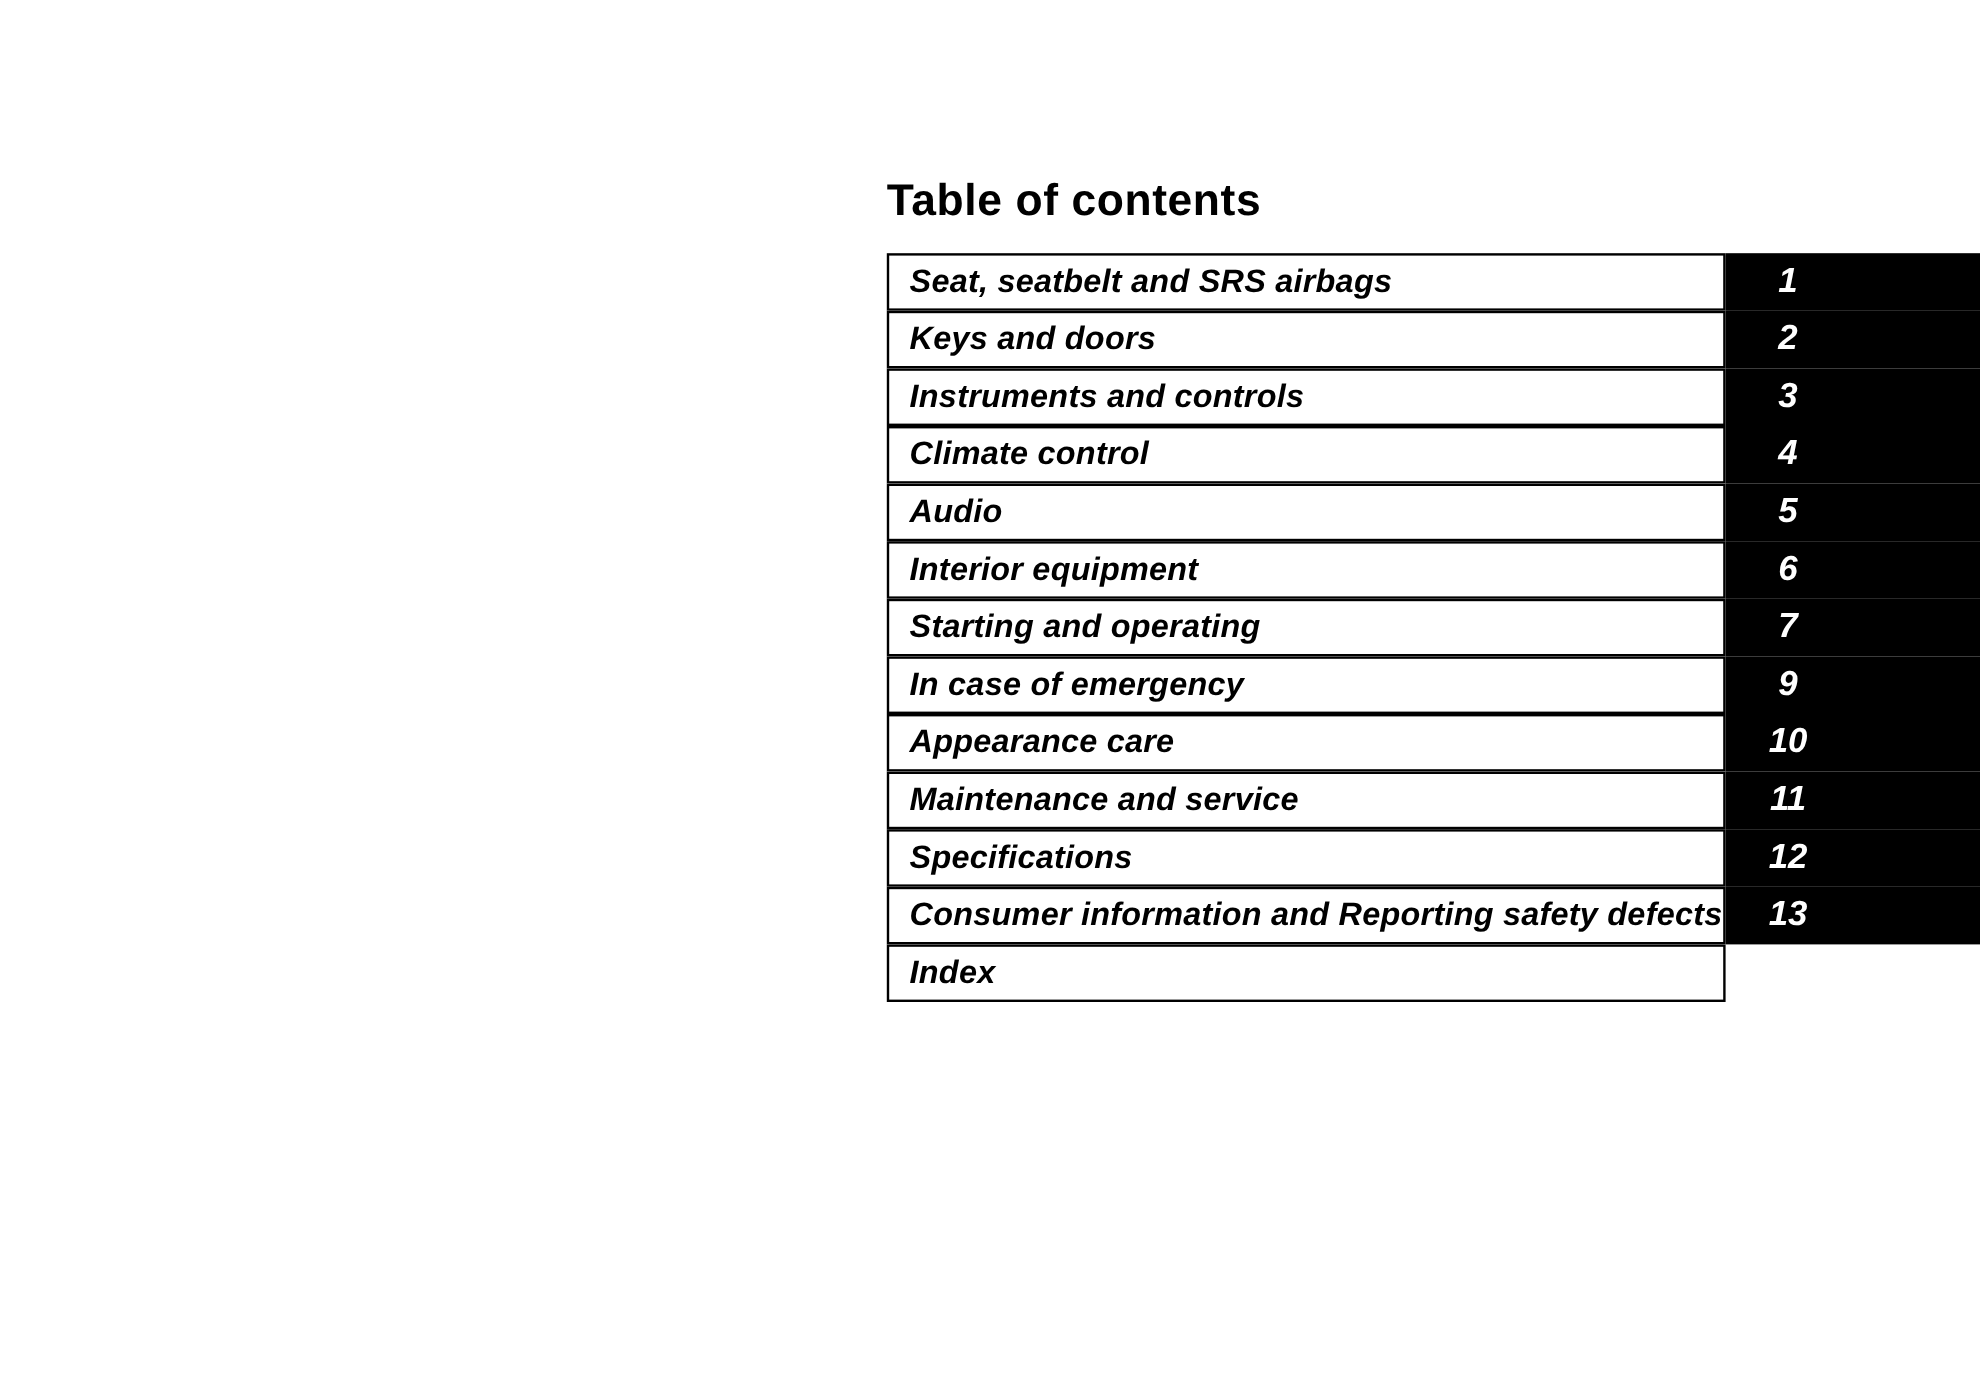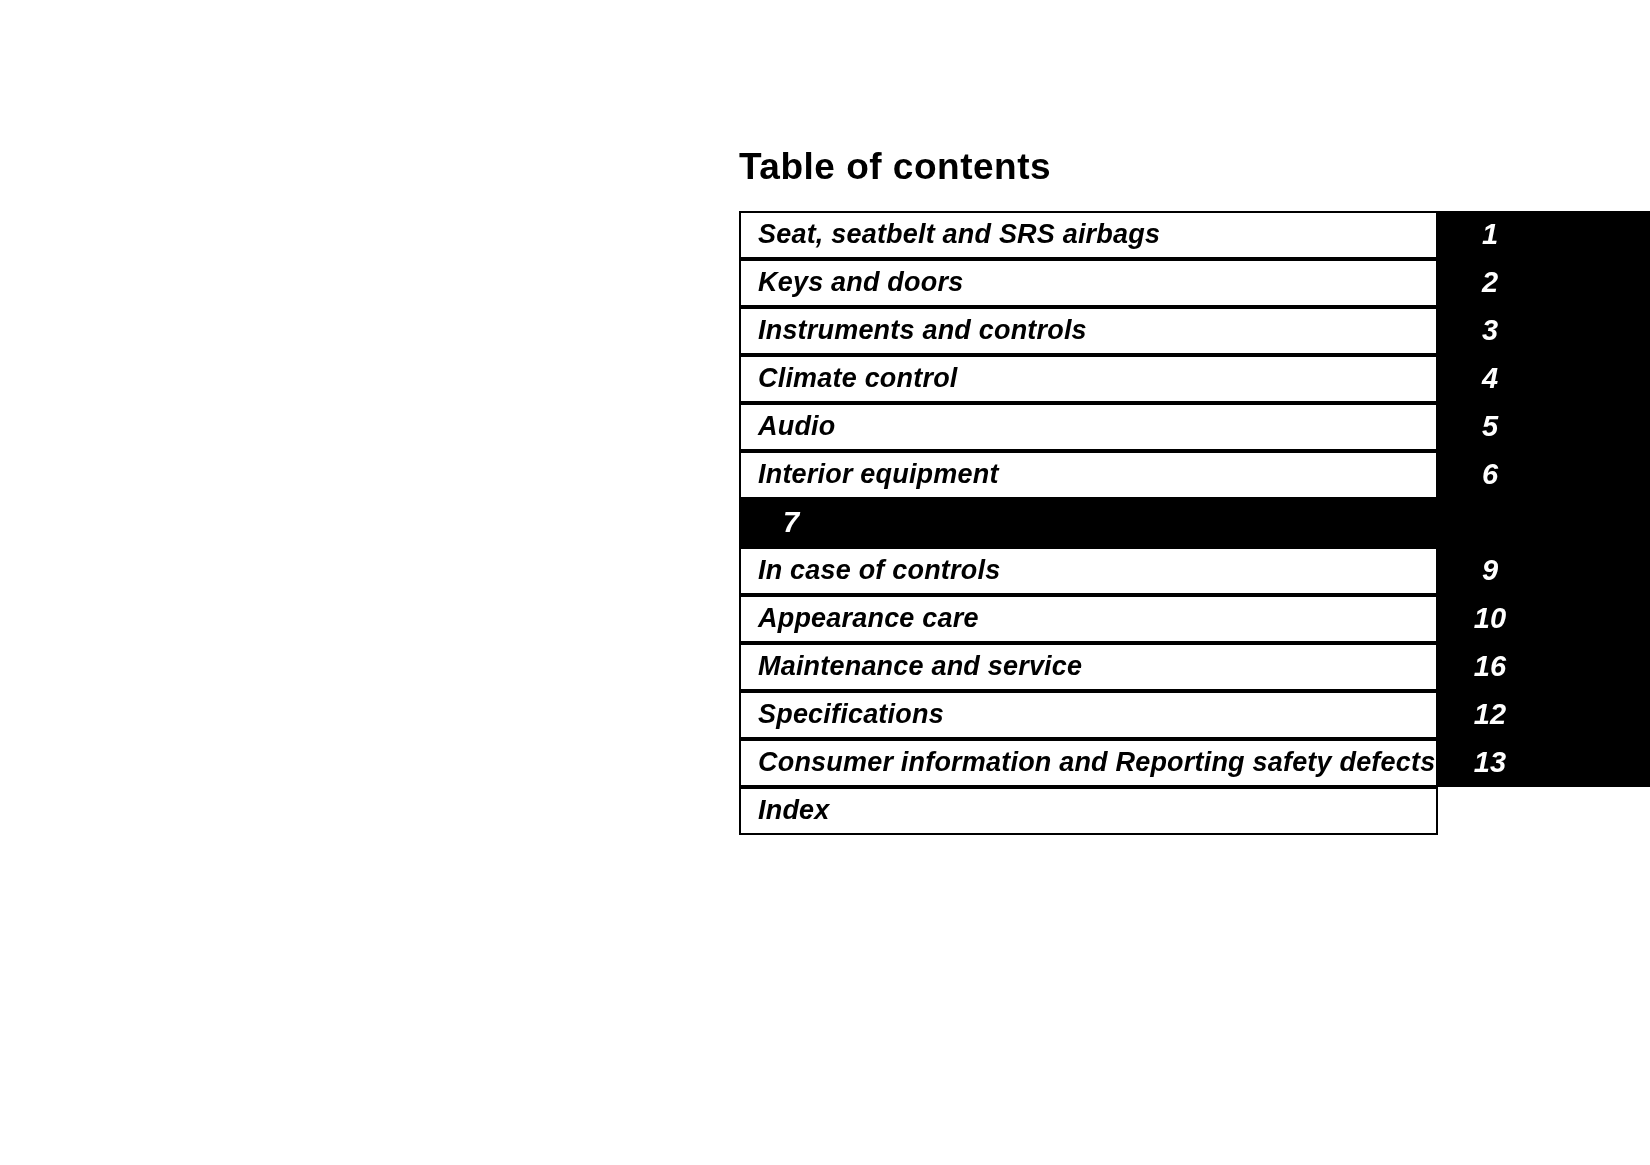--- a/index.html
+++ b/index.html
@@ -132,50 +132,53 @@
     <div class="toc-row">
       <div class="toc-label-box">
         <span class="toc-label">Interior equipment</span>
       </div>
       <div class="toc-tab">
         <span class="toc-number">6</span>
       </div>
     </div>
 
     <div class="toc-row">
+      <div class="toc-label-box">
+        <span class="toc-label">Starting and operating</span>
+      </div>
       <div class="toc-tab">
         <span class="toc-number">7</span>
       </div>
     </div>
 
 
     <div class="toc-row">
       <div class="toc-label-box">
-        <span class="toc-label">In case of controls</span>
+        <span class="toc-label">In case of emergency</span>
       </div>
       <div class="toc-tab">
         <span class="toc-number">9</span>
       </div>
     </div>
 
     <div class="toc-row">
       <div class="toc-label-box">
         <span class="toc-label">Appearance care</span>
       </div>
       <div class="toc-tab">
         <span class="toc-number">10</span>
       </div>
     </div>
 
     <div class="toc-row">
       <div class="toc-label-box">
         <span class="toc-label">Maintenance and service</span>
       </div>
       <div class="toc-tab">
-        <span class="toc-number">16</span>
+        <span class="toc-number">11</span>
       </div>
     </div>
 
     <div class="toc-row">
       <div class="toc-label-box">
         <span class="toc-label">Specifications</span>
       </div>
       <div class="toc-tab">
         <span class="toc-number">12</span>
       </div>

